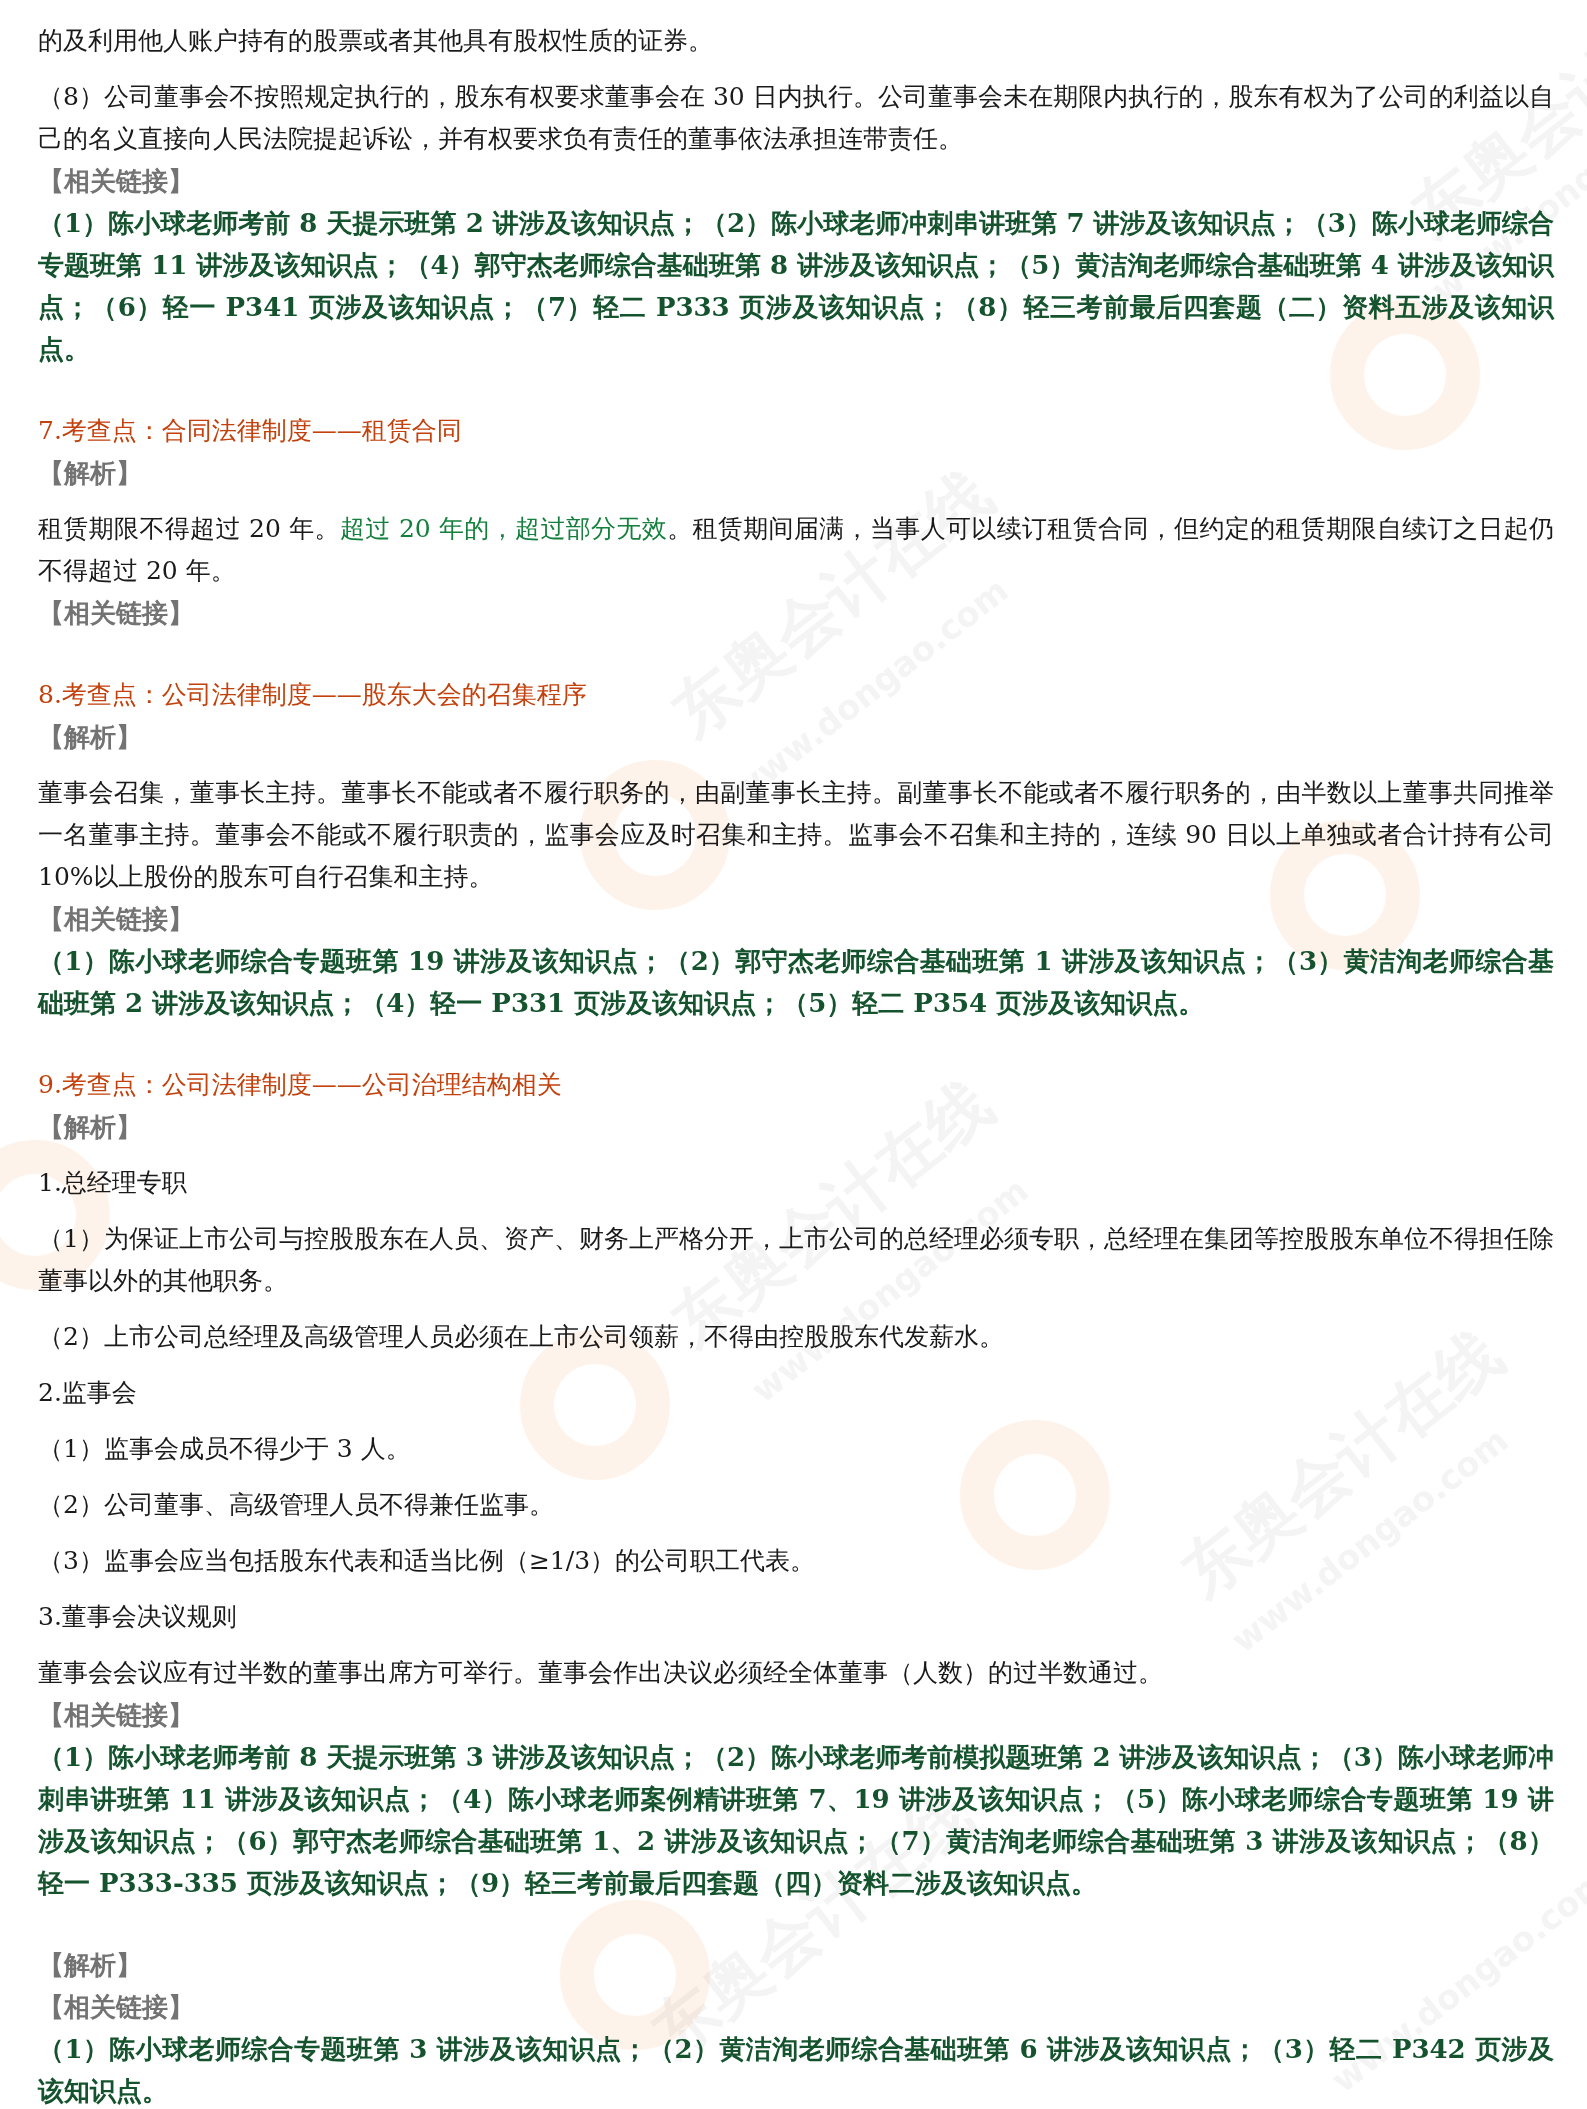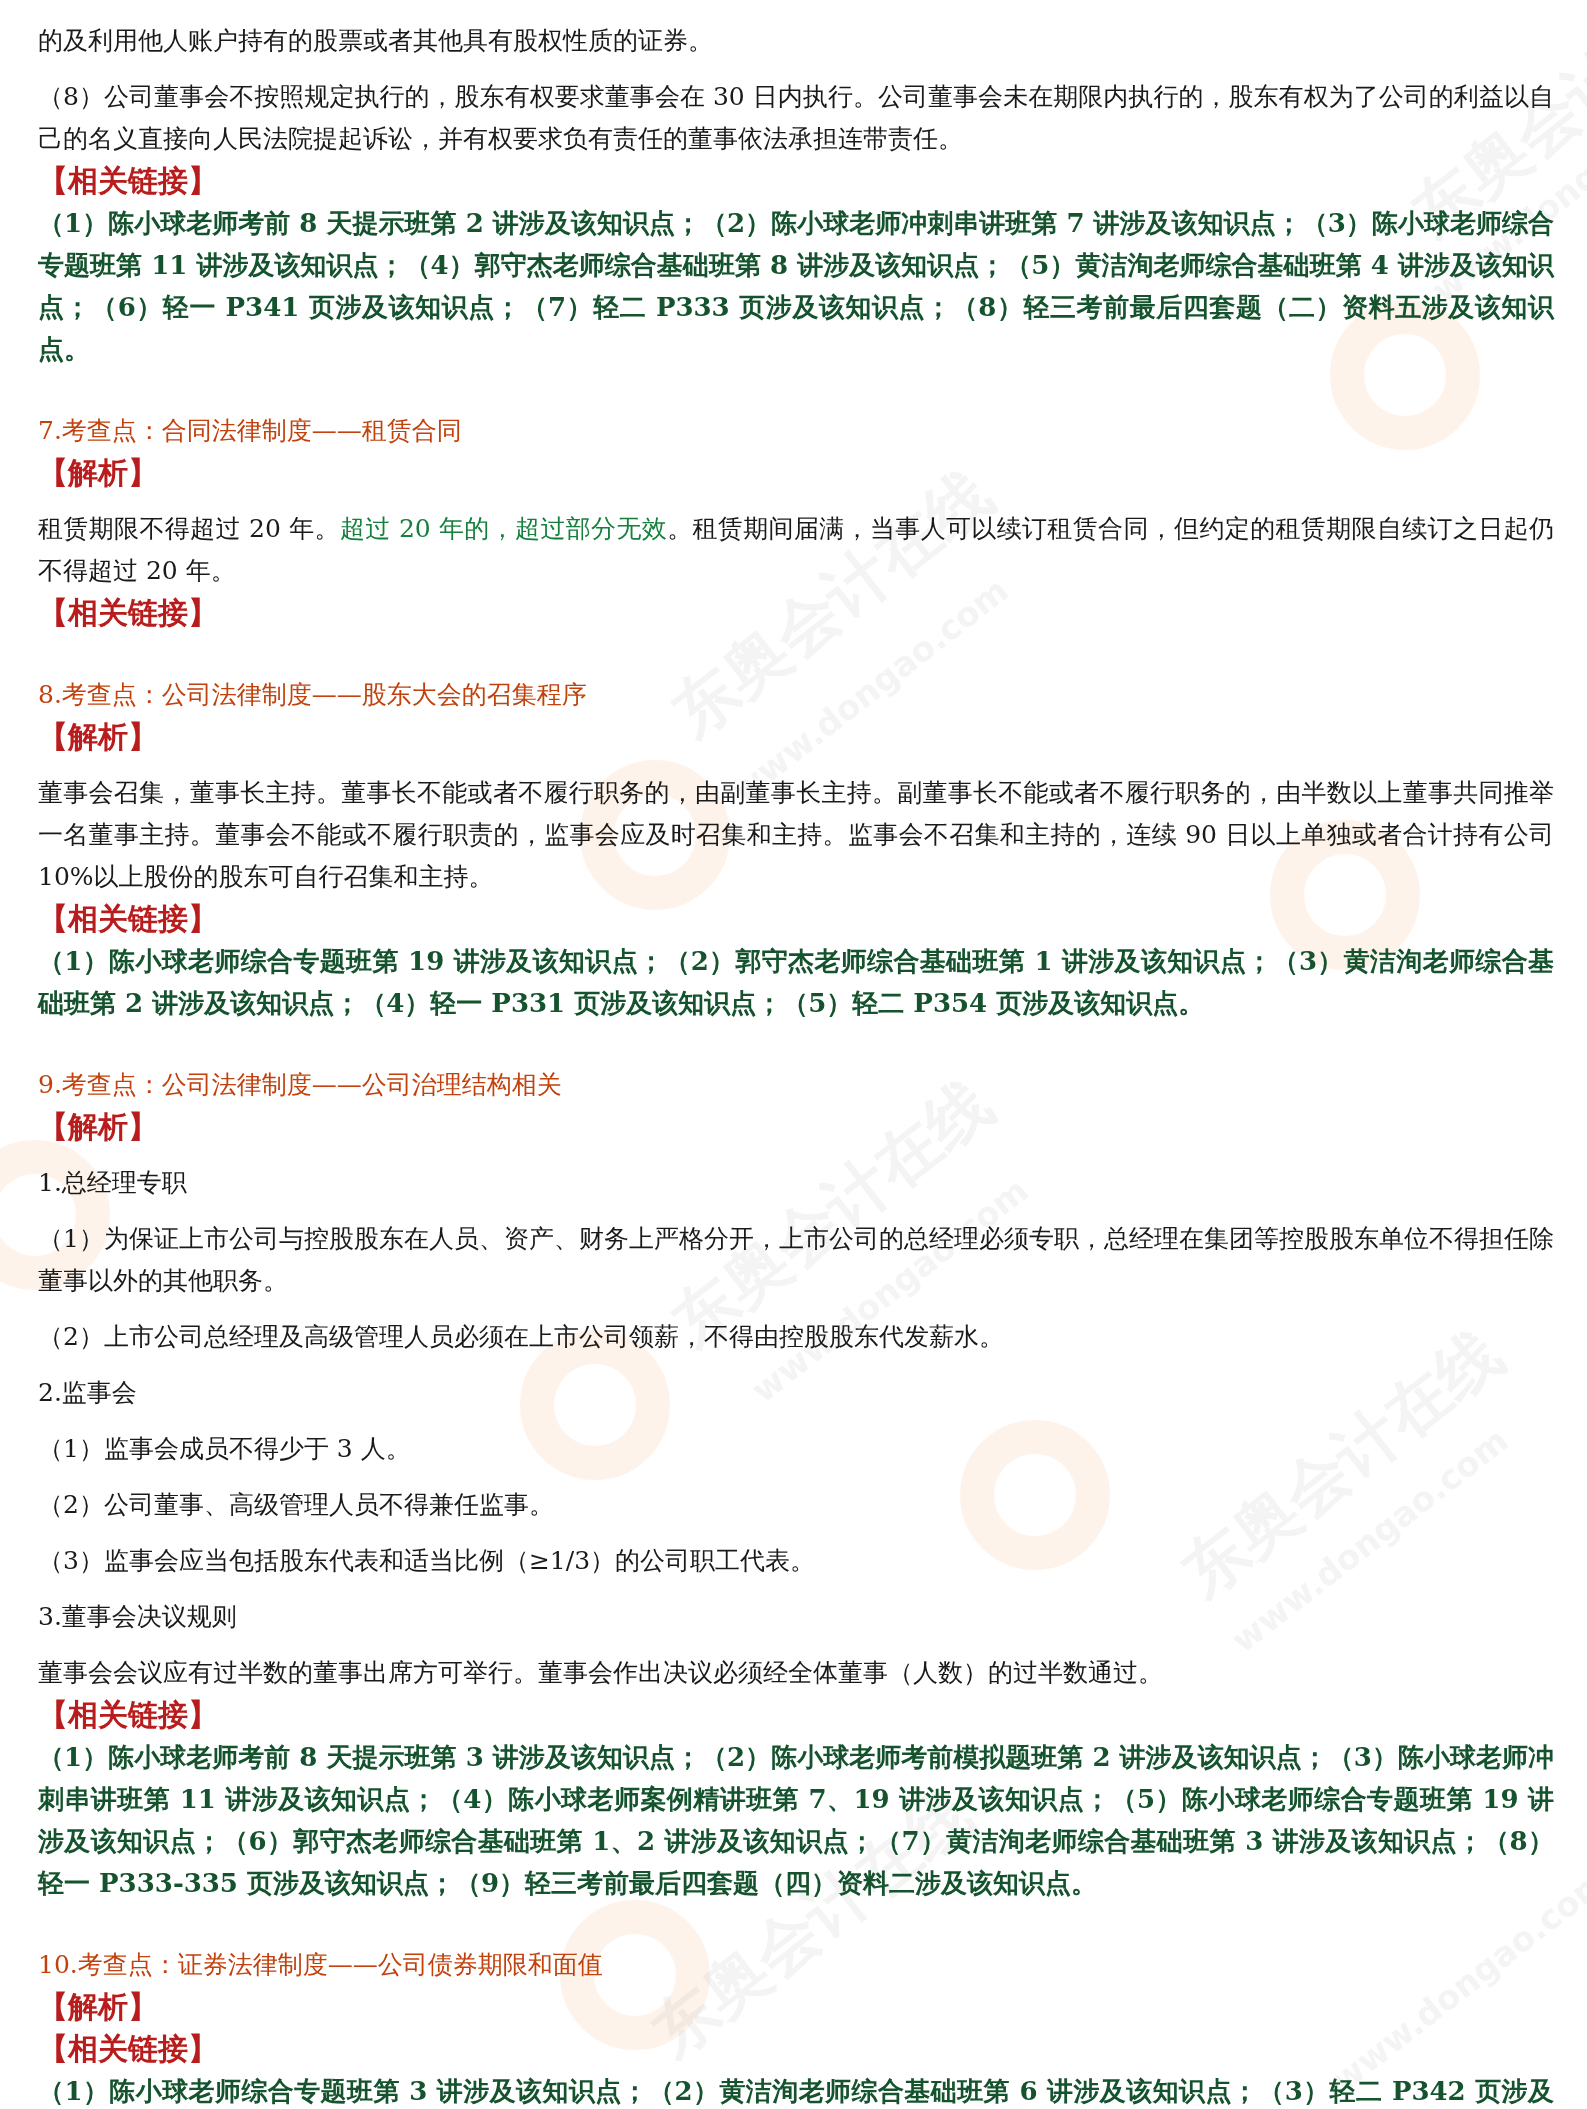--- a/index.html
+++ b/index.html
@@ -1,21 +1,21 @@
 <!DOCTYPE html>
 <html><head>
 <meta charset="utf-8">
 <style>
   html, body { margin: 0; padding: 0; background: #ffffff; }
   body { width: 1587px; height: 2109px; position: relative; overflow: hidden;
          font-family: "DejaVu Serif", "Liberation Serif", serif; color: #1a1a1a; }
   .page { position: absolute; left: 38px; top: 6px; width: 1516px; }
   .red { color: #15803d; font-weight: normal; }
   .heading { font-weight: normal; font-size: 25px; line-height: 42px; color: #c2410c; }
-  .tag { color: #b91c1c; font-weight: bold; font-size: 30px; line-height: 42px; }
+  .tag { color: #737373; font-weight: bold; font-size: 26px; line-height: 42px; }
   .links { color: #14532d; font-weight: bold; font-size: 26px; line-height: 42px; text-align: justify; }
   .para { font-size: 25px; line-height: 42px; text-align: justify; margin-top: 14px; }
   .gap { height: 40px; }
   .wm { position: absolute; pointer-events: none; }
   .wm-ring { width: 150px; height: 150px; border-radius: 50%;
              border: 34px solid rgba(250, 190, 140, 0.18); box-sizing: border-box; }
   .wm-text { font-size: 64px; font-weight: bold; color: rgba(150,150,150,0.10);
              transform: rotate(-38deg); font-family: "DejaVu Sans", sans-serif; white-space: nowrap; }
   .wm-url { font-size: 34px; font-weight: bold; color: rgba(150,150,150,0.10);
             transform: rotate(-38deg); font-family: "DejaVu Sans", sans-serif; white-space: nowrap; }
@@ -81,19 +81,18 @@
     <div class="para">（3）监事会应当包括股东代表和适当比例（≥1/3）的公司职工代表。</div>
     <div class="para">3.董事会决议规则</div>
     <div class="para">董事会会议应有过半数的董事出席方可举行。董事会作出决议必须经全体董事（人数）的过半数通过。</div>
     <div class="tag">【相关链接】</div>
     <div class="links">（1）陈小球老师考前 8 天提示班第 3 讲涉及该知识点；（2）陈小球老师考前模拟题班第 2 讲涉及该知识点；（3）陈小球老师冲刺串讲班第 11 讲涉及该知识点；（4）陈小球老师案例精讲班第 7、19 讲涉及该知识点；（5）陈小球老师综合专题班第 19 讲涉及该知识点；（6）郭守杰老师综合基础班第 1、2 讲涉及该知识点；（7）黄洁洵老师综合基础班第 3 讲涉及该知识点；（8）轻一 P333-335 页涉及该知识点；（9）轻三考前最后四套题（四）资料二涉及该知识点。</div>
   </div>
 
   <div class="gap"></div>
 
   <div>
-    <div class="heading">10.考查点：证券法律制度——公司债券期限和面值</div>
     <div class="tag">【解析】</div>
     <div class="tag">【相关链接】</div>
     <div class="links">（1）陈小球老师综合专题班第 3 讲涉及该知识点；（2）黄洁洵老师综合基础班第 6 讲涉及该知识点；（3）轻二 P342 页涉及该知识点。</div>
   </div>
 
 </div>
 
 </body></html>

